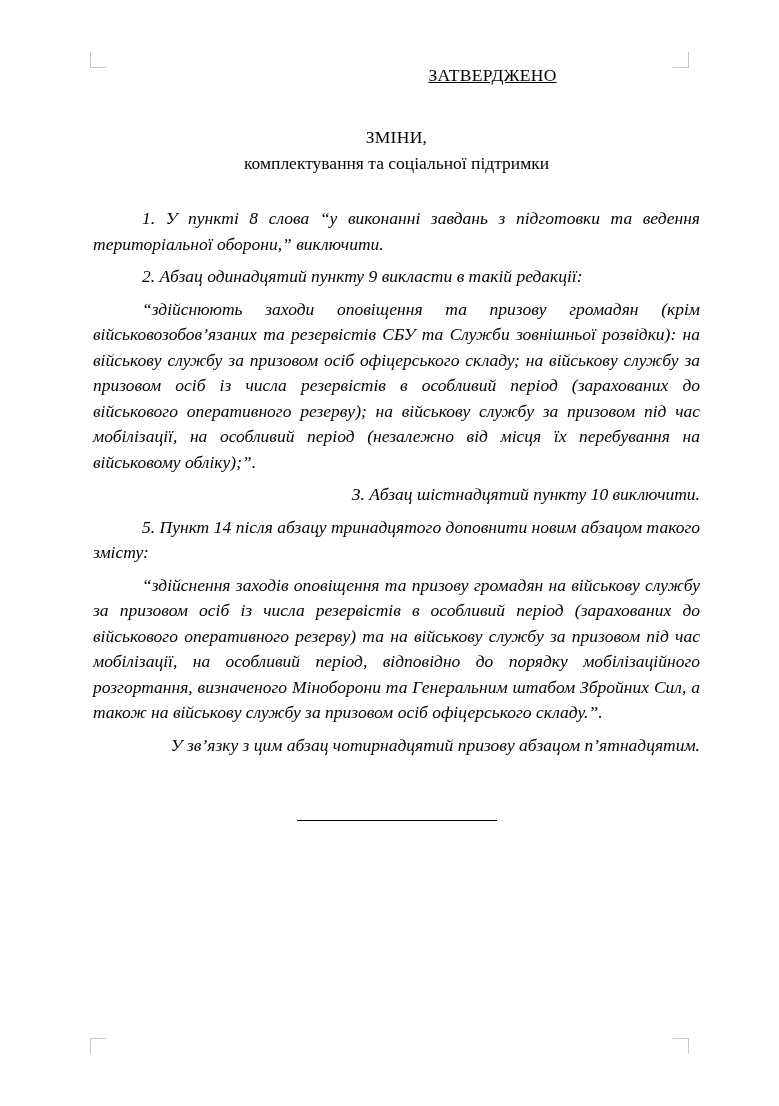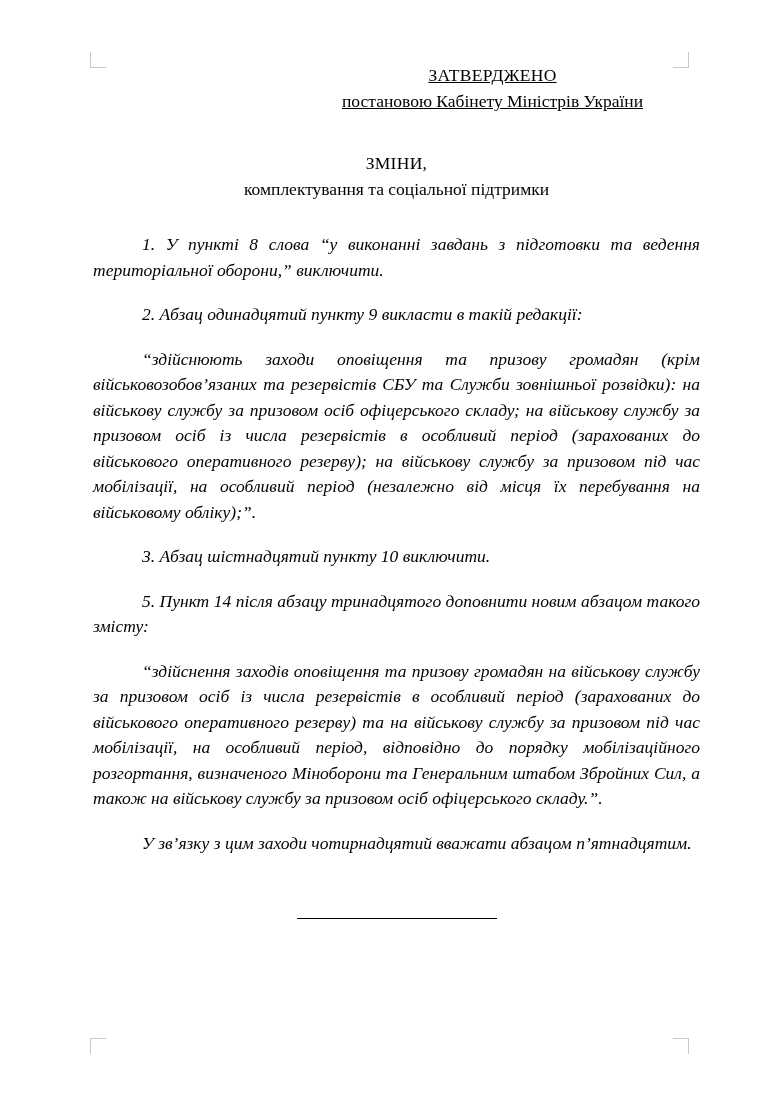--- a/index.html
+++ b/index.html
@@ -71,24 +71,24 @@
 
   p.para {
     margin: 0 0 0 0;
     font-size: 17.5px;
     line-height: 25.5px;
     text-align: justify;
     text-indent: 49px;
     text-justify: inter-word;
     hyphens: none;
   }
-  p.para + p.para { margin-top: 19px; }
+  p.para + p.para { margin-top: 7px; }
 
   
-  p.para.short { text-align: left; }
+  p.para.short { text-align: right; }
 
   
   .divider-wrap {
     margin-top: 52px;
     text-align: center;
   }
   .divider {
     display: inline-block;
     width: 200px;
     height: 0;
@@ -103,36 +103,35 @@
 
   <div class="crop-mark crop-tl"></div>
   <div class="crop-mark crop-tr"></div>
   <div class="crop-mark crop-bl"></div>
   <div class="crop-mark crop-br"></div>
 
   <div class="content">
 
     <div class="approval">
       <div class="line line-1">ЗАТВЕРДЖЕНО</div>
-      <div class="line">постановою Кабінету Міністрів України</div>
     </div>
 
     <div class="doc-title">
       <div class="title-main">ЗМІНИ,</div>
       <div>комплектування та соціальної підтримки</div>
     </div>
 
     <div class="body-block">
       <p class="para">1. У пункті 8 слова “у виконанні завдань з підготовки та ведення територіальної оборони,” виключити.</p>
       <p class="para">2. Абзац одинадцятий пункту 9 викласти в такій редакції:</p>
       <p class="para">“здійснюють заходи оповіщення та призову громадян (крім військовозобов’язаних та резервістів СБУ та Служби зовнішньої розвідки): на військову службу за призовом осіб офіцерського складу; на військову службу за призовом осіб із числа резервістів в особливий період (зарахованих до військового оперативного резерву); на військову службу за призовом під час мобілізації, на особливий період (незалежно від місця їх перебування на військовому обліку);”.</p>
       <p class="para short">3. Абзац шістнадцятий пункту 10 виключити.</p>
       <p class="para">5. Пункт 14 після абзацу тринадцятого доповнити новим абзацом такого змісту:</p>
       <p class="para">“здійснення заходів оповіщення та призову громадян на військову службу за призовом осіб із числа резервістів в особливий період (зарахованих до військового оперативного резерву) та на військову службу за призовом під час мобілізації, на особливий період, відповідно до порядку мобілізаційного розгортання, визначеного Міноборони та Генеральним штабом Збройних Сил, а також на військову службу за призовом осіб офіцерського складу.”.</p>
-      <p class="para short">У зв’язку з цим заходи чотирнадцятий вважати абзацом п’ятнадцятим.</p>
+      <p class="para short">У зв’язку з цим абзац чотирнадцятий призову абзацом п’ятнадцятим.</p>
     </div>
 
     <div class="divider-wrap">
       <span class="divider"></span>
     </div>
 
   </div>
 </div>
 
 </body></html>

